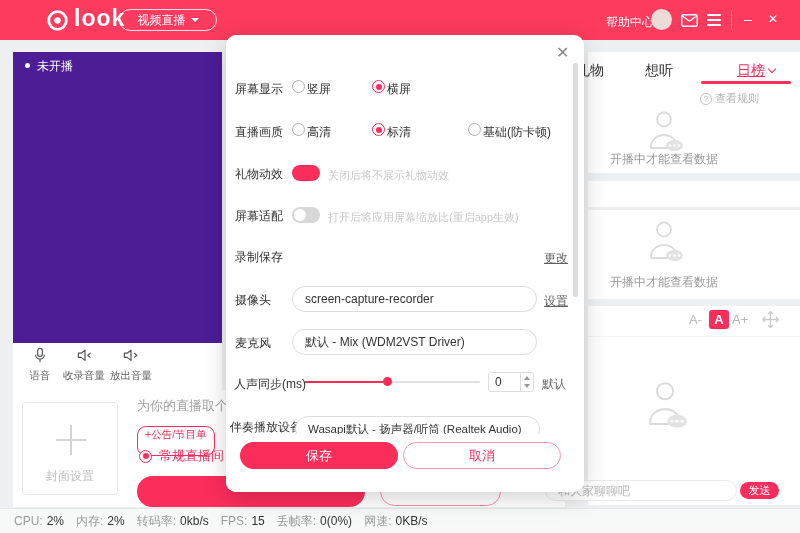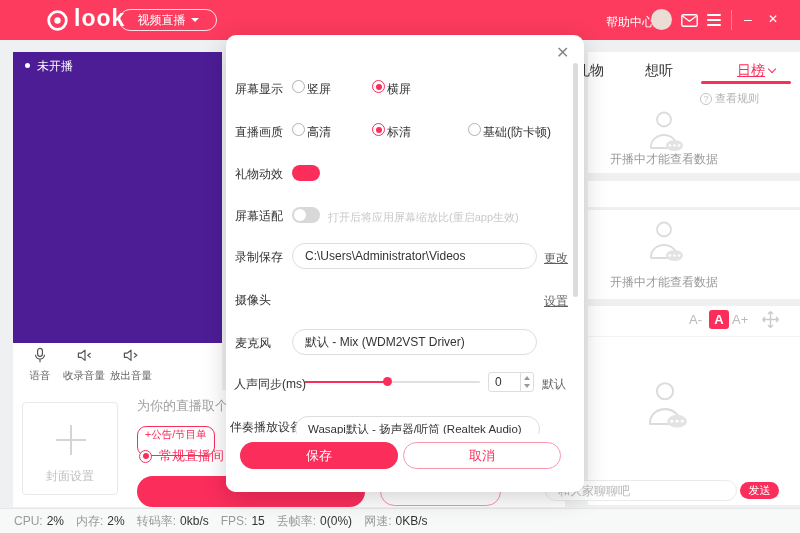--- a/index.html
+++ b/index.html
@@ -268,32 +268,33 @@
   <span class="opt-label" style="left:81px; top:89px;">高清</span>
   <span class="rd on" style="position:absolute; left:146px; top:88px;"></span>
   <span class="opt-label" style="left:161px; top:89px;">标清</span>
   <span class="rd" style="position:absolute; left:242px; top:88px;"></span>
   <span class="opt-label" style="left:257px; top:89px;">基础(防卡顿)</span>
 
   <span class="dlabel" style="left:9px; top:131px;">礼物动效</span>
   <span class="toggle on" style="left:66px; top:130px;">
       <span class="knob"></span>
     </span>
+  <span class="hint" style="left:102px; top:133px;">关闭后将不展示礼物动效</span>
 
   <span class="dlabel" style="left:9px; top:173px;">屏幕适配</span>
   <span class="toggle off" style="left:66px; top:172px;">
       <span class="knob"></span>
     </span>
   <span class="hint" style="left:102px; top:175px;">打开后将应用屏幕缩放比(重启app生效)</span>
 
   <span class="dlabel" style="left:9px; top:214px;">录制保存</span>
-  <div class="pill-input" style="left:66px; top:208px;">C:\Users\Administrator\Videos</div>
   <span class="link" style="left:318px; top:215px;">更改</span>
 
   <span class="dlabel" style="left:9px; top:257px;">摄像头</span>
+  <div class="pill-input" style="left:66px; top:251px;">screen-capture-recorder</div>
   <span class="link" style="left:318px; top:258px;">设置</span>
 
   <span class="dlabel" style="left:9px; top:300px;">麦克风</span>
   <div class="pill-input" style="left:66px; top:294px;">默认 - Mix (WDM2VST Driver)</div>
 
   <span class="dlabel" style="left:8px; top:341px;">人声同步(ms)</span>
   <div class="track">
     <div class="track-fill"></div>
     <div class="knob"></div>
   </div>

